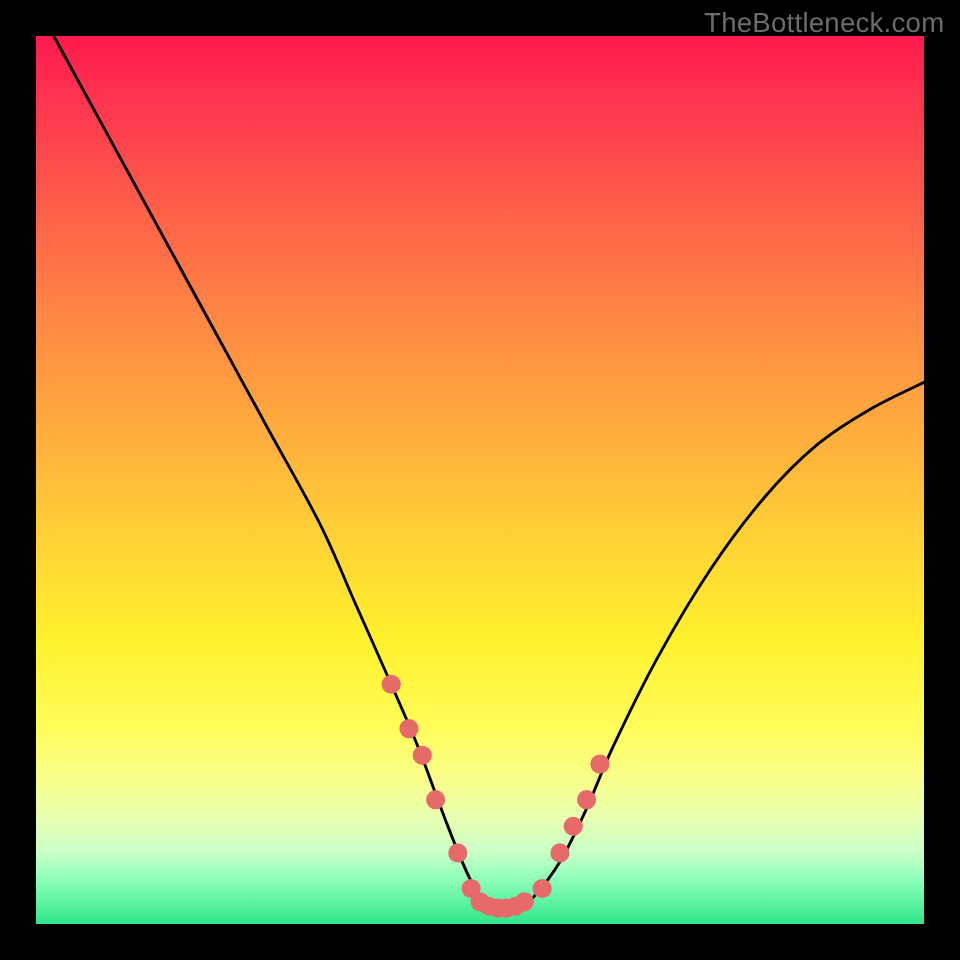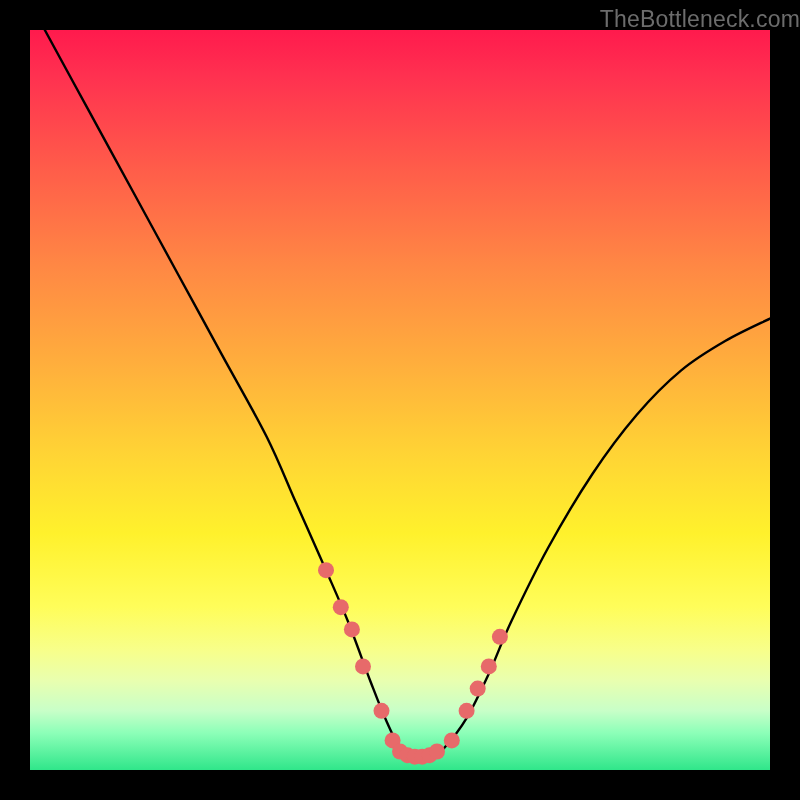--- a/index.html
+++ b/index.html
@@ -28,21 +28,21 @@
       #fffd5a 78%,
       #f7ff8c 84%,
       #e8ffb0 88%,
       #c8ffc8 92%,
       #8cffb8 95%,
       #30e68a 100%);
   }
   .watermark {
     position: absolute;
     top: 6px;
-    right: 0;
+    right: 13px;
     color: #6c6c6c;
     font-size: 23px;
     font-weight: 500;
     letter-spacing: 0.2px;
     z-index: 20;
   }
   svg.plot {
     position: absolute;
     left: 0;
     top: 0;

